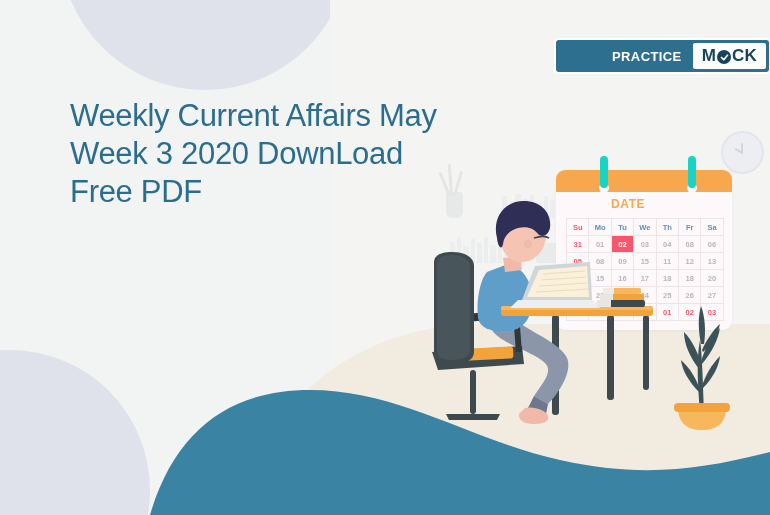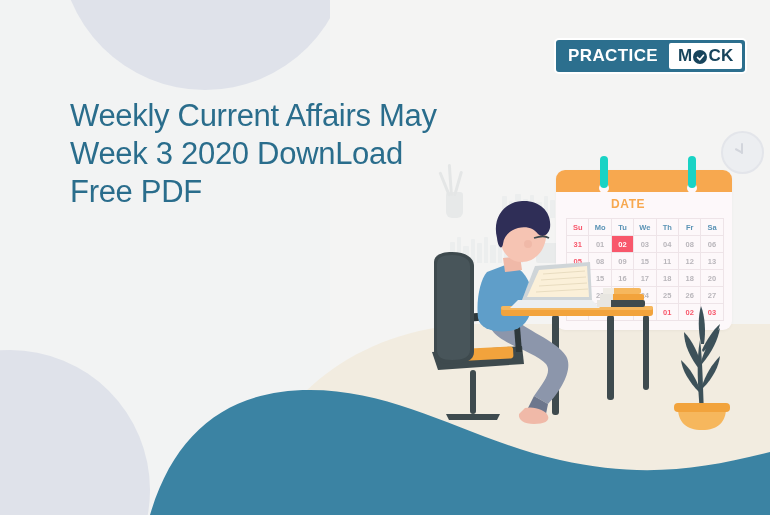--- a/index.html
+++ b/index.html
@@ -166,22 +166,23 @@
     align-items: stretch;
     background: #2c6f8e;
     border: 2px solid #ffffff;
     border-radius: 5px;
     overflow: hidden;
   }
   .logo-practice {
     display: flex; align-items: center;
     padding: 0 11px 0 12px;
     color: #ffffff;
-    font-size: 17px; font-weight: bold;
+    font-size: 13px; font-weight: bold;
     letter-spacing: 0.4px;
+    margin-left: 44px;
   }
   .logo-mock {
     display: flex; align-items: center;
     background: #ffffff;
     padding: 0 9px;
     color: #17445c;
     font-size: 17px; font-weight: bold;
     letter-spacing: 0.2px;
     margin: 3px 3px 3px 0;
     border-radius: 2px;

